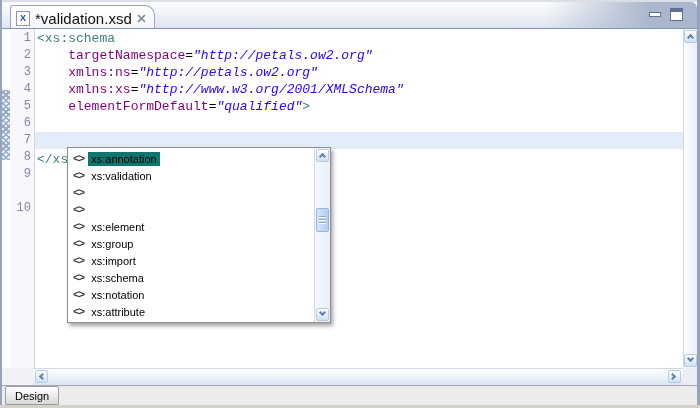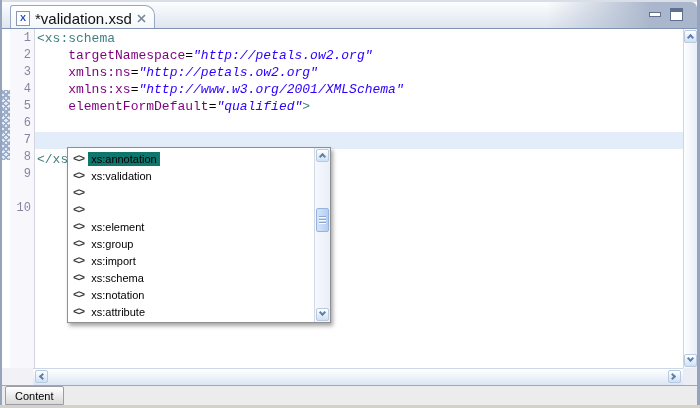--- a/index.html
+++ b/index.html
@@ -215,20 +215,20 @@
           <i class="grip"></i>
         </span>
       <span class="sbtn botb">
           <i class="chev down"></i>
         </span>
     </div>
   </div>
 
 
   <div class="pagebar">
-    <span class="ptab" style="left:3px;">Content</span>
+    <span class="ptab" style="left:3px;">Design</span>
     <span class="ptab active" style="left:32px;margin-top:24px;">Source</span>
   </div>
   <div class="bottomstrip"></div>
 
   <div class="bord-left"></div>
   <div class="bord-right"></div>
 </div>
 
 </body></html>

